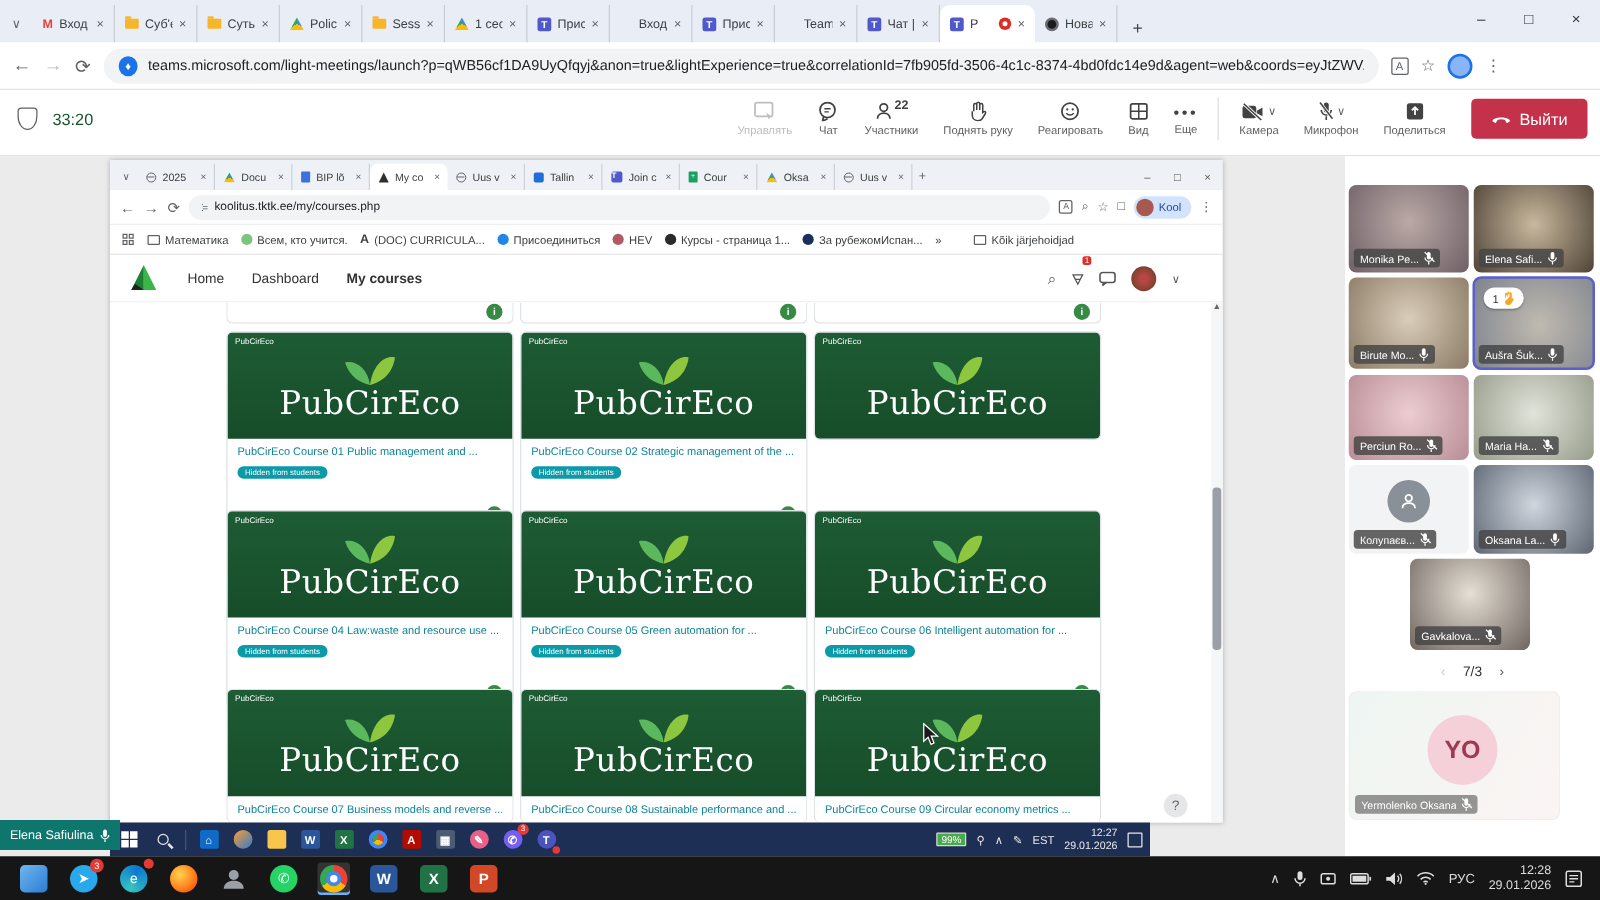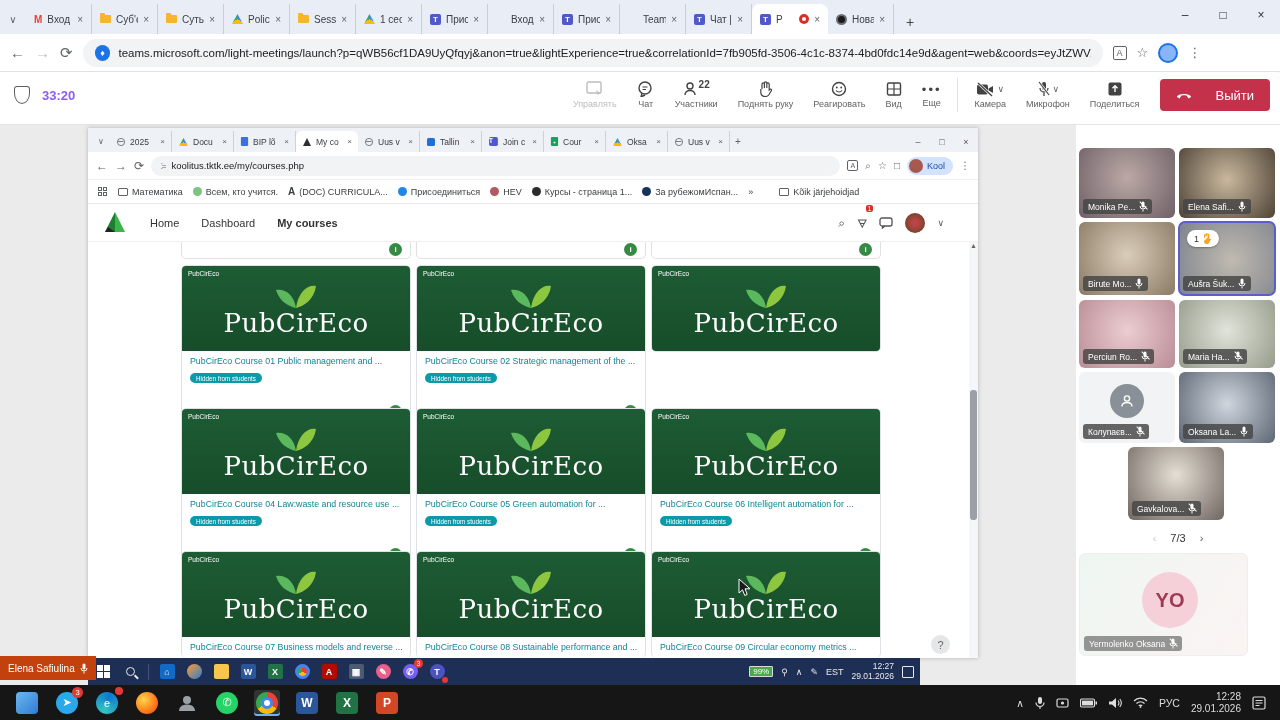--- a/index.html
+++ b/index.html
@@ -33,30 +33,30 @@
   .navArrow { color:#5f6368; font-size:15px; }
   .urlpill { flex:1; height:28px; background:#f1f3f4; border-radius:14px; display:flex; align-items:center; gap:8px; padding:0 12px; max-width:1020px; }
   .mic-badge { width:16px; height:16px; border-radius:50%; background:#1a73e8; color:#fff; font-size:9px; display:flex; align-items:center; justify-content:center; }
   .urltext { font-size:11.5px; color:#202124; white-space:nowrap; overflow:hidden; }
   .tb-ico { color:#5f6368; font-size:13px; }
   .translate-ico { width:14px; height:14px; border:1.5px solid #5f6368; border-radius:2px; font-size:9px; color:#5f6368; display:flex; align-items:center; justify-content:center; }
   .avatar-ico { width:20px; height:20px; border-radius:50%; background:#8ab4f8; border:2px solid #1a73e8; }
 
   
   #teams-bar { position:absolute; left:0; top:72px; width:1280px; height:53px; background:#fff; border-bottom:1px solid #e3e3e3; }
-  #meet-timer { position:absolute; left:14px; top:14px; display:flex; align-items:center; gap:12px; color:#8b5cf6; font-size:13px;font-weight:bold; }
+  #meet-timer { position:absolute; left:14px; top:14px; display:flex; align-items:center; gap:12px; color:#14532d; font-size:13px; }
   .shield { width:16px; height:18px; border:1.6px solid #616161; border-radius:3px 3px 50% 50%/3px 3px 60% 60%; }
   .tctrl { display:flex; flex-direction:column; align-items:center; justify-content:center; gap:2px; width:auto; padding:0 10px; color:#424242; }
   .tctrl .lbl { font-size:9px; color:#616161; white-space:nowrap; }
   .tctrl.dim, .tctrl.dim .lbl { color:#bdbdbd; }
   .tctrl svg { display:block; }
   #teams-controls { position:absolute; right:10px; top:6px; display:flex; align-items:center; }
   .vdiv { width:1px; height:34px; background:#e0e0e0; margin:0 6px; }
   .chev { font-size:9px; color:#616161; margin-left:2px; }
-  #leave-btn { background:#c4314b; color:#fff; border:none; border-radius:4px; height:32px; padding:0 16px; font-size:13px; display:flex; align-items:center; gap:24px; margin-left:10px;text-align:right; }
+  #leave-btn { background:#c4314b; color:#fff; border:none; border-radius:4px; height:32px; padding:0 16px; font-size:13px; display:flex; align-items:center; gap:7px; margin-left:10px;text-align:right; }
   .cnt-badge { font-size:10px; font-weight:bold; color:#424242; position:relative; top:-5px; }
 
   
   #stage { position:absolute; left:0; top:125px; width:1076px; height:560px; background:#ebebeb; }
 
   #inner-window { position:absolute; left:88px; top:3px; width:890px; height:530px; background:#fff; box-shadow:0 0 4px rgba(0,0,0,.25); }
   #inner-tabstrip { height:24px; background:#eef1f5; display:flex; align-items:flex-end; padding-left:4px; }
   .itab { height:21px; display:flex; align-items:center; gap:4px; padding:0 6px; width:62px; font-size:8.5px; color:#3c4043; border-right:1px solid #cdd2da; }
   .itab.active { background:#fff; border-radius:6px 6px 0 0; border-right:none; }
   .itab .tlabel { overflow:hidden; white-space:nowrap; flex:1; }
@@ -125,21 +125,21 @@
   .search-glass::after { content:""; position:absolute; left:7px; top:8px; width:5px; height:1.6px; background:#e8e8e8; transform:rotate(45deg); }
   .tdiv { width:1px; height:16px; background:#41527c; }
   .circ { border-radius:50%; }
   .badge3 { position:absolute; right:-4px; top:-4px; background:#e53935; color:#fff; font-size:6.5px; border-radius:50%; width:9px; height:9px; display:flex; align-items:center; justify-content:center; }
   .reddot { position:absolute; right:-2px; bottom:-2px; width:6px; height:6px; background:#e53935; border-radius:50%; }
   #itb-tray { margin-left:auto; display:flex; align-items:center; gap:8px; color:#e8e8e8; font-size:9px; }
   .batt99 { background:#49a94c; border:1px solid #d9d9d9; color:#fff; font-size:8px; padding:0 3px; border-radius:1px; }
   .time2 { text-align:right; line-height:1.15; font-size:8.5px; }
   .notif-sq { width:12px; height:12px; border:1.3px solid #e8e8e8; border-radius:1px; }
 
-  #presenter-chip { position:absolute; left:0; top:531px; height:24px; background:#c2410c; color:#fff; display:flex; align-items:center; gap:5px; font-size:10px; padding:0 8px; }
+  #presenter-chip { position:absolute; left:0; top:531px; height:24px; background:#0f766e; color:#fff; display:flex; align-items:center; gap:5px; font-size:10px; padding:0 8px; }
 
   
   #rail { position:absolute; left:1076px; top:125px; width:204px; height:560px; background:#fff; }
   .ptile { position:absolute; width:96px; border-radius:6px; overflow:hidden; }
   .ptile.hl { outline:2.5px solid #5b5fc7; outline-offset:-1px; }
   .name-chip { position:absolute; left:4px; bottom:4px; max-width:88px; background:rgba(68,68,68,.82); color:#fff; font-size:8.5px; padding:2px 5px; border-radius:3px; display:flex; align-items:center; gap:4px; white-space:nowrap; }
   .name-chip .nm { overflow:hidden; text-overflow:ellipsis; max-width:70px; }
   .micw { position:relative; flex:0 0 auto; display:inline-flex; }
   .micw.muted::after { content:""; position:absolute; left:-1px; top:4px; width:11px; height:1.3px; background:#fff; transform:rotate(45deg); }
   .avatar-circle { width:34px; height:34px; border-radius:50%; background:#8a9097; margin:12px auto 0; display:flex; align-items:center; justify-content:center; }

